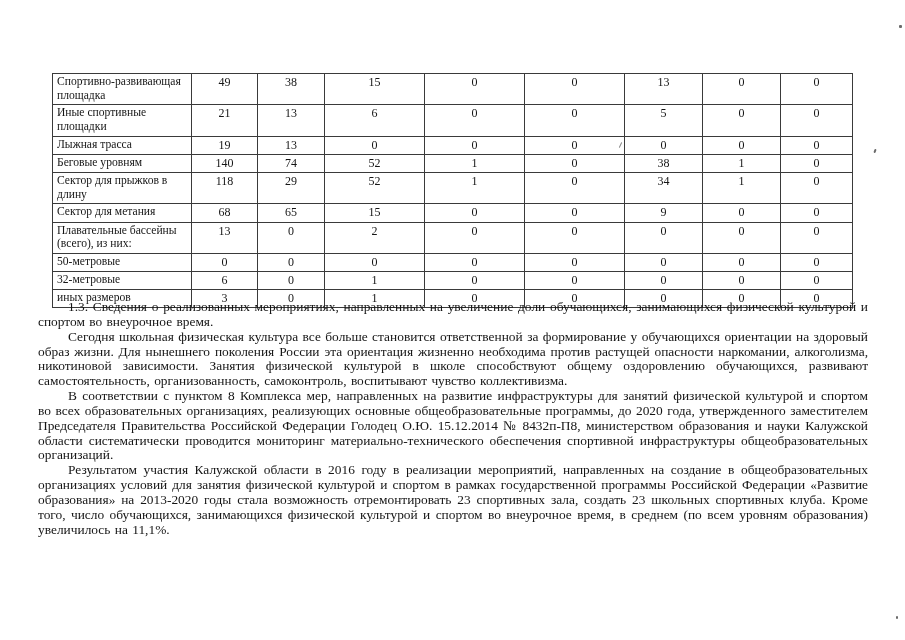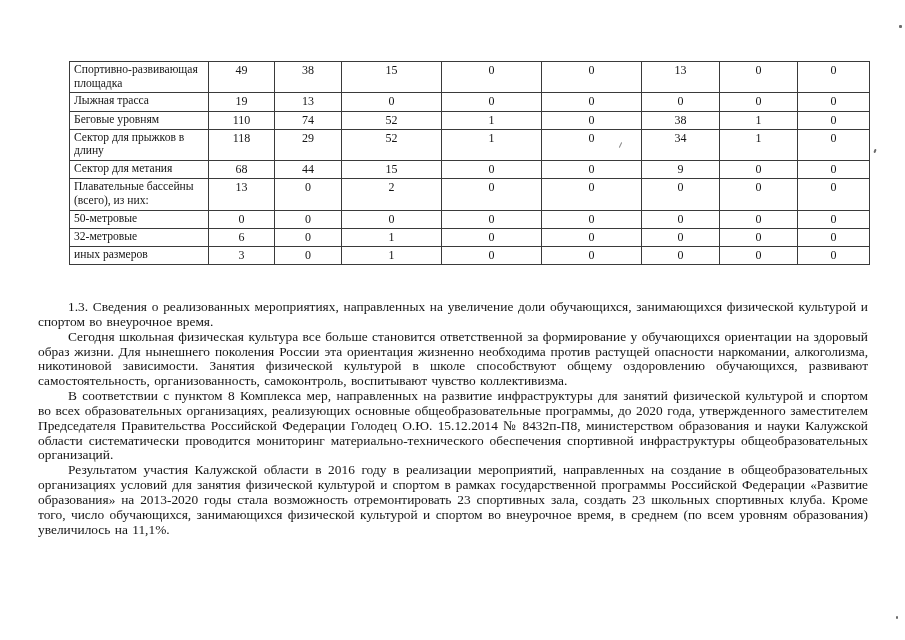--- a/index.html
+++ b/index.html
@@ -9,25 +9,24 @@
     height: 640px;
     background: #ffffff;
     font-family: "Liberation Serif", "DejaVu Serif", serif;
     color: #151515;
     overflow: hidden;
   }
   
   .facilities-table {
     position: absolute;
     left: 52px;
-    top: 61px;
+    top: 73px;
     width: 800px;
     border-collapse: collapse;
     table-layout: fixed;
-    margin-left: 17px;
   }
   .facilities-table td {
     border: 1px solid #3a3a3a;
     font-size: 11.6px;
     line-height: 1.18;
     padding: 1px 4px 2px 4px;
     vertical-align: top;
     background: #ffffff;
   }
   .facilities-table td.lbl { text-align: left; }
@@ -81,33 +80,44 @@
         <td class="val">49</td>
         <td class="val">38</td>
         <td class="val">15</td>
         <td class="val">0</td>
         <td class="val">0</td>
         <td class="val">13</td>
         <td class="val">0</td>
         <td class="val">0</td>
       </tr>
       <tr>
+        <td class="lbl">Иные спортивные площадки</td>
+        <td class="val">21</td>
+        <td class="val">13</td>
+        <td class="val">6</td>
+        <td class="val">0</td>
+        <td class="val">0</td>
+        <td class="val">5</td>
+        <td class="val">0</td>
+        <td class="val">0</td>
+      </tr>
+      <tr>
         <td class="lbl">Лыжная трасса</td>
         <td class="val">19</td>
         <td class="val">13</td>
         <td class="val">0</td>
         <td class="val">0</td>
         <td class="val">0</td>
         <td class="val">0</td>
         <td class="val">0</td>
         <td class="val">0</td>
       </tr>
       <tr>
         <td class="lbl">Беговые уровням</td>
-        <td class="val">110</td>
+        <td class="val">140</td>
         <td class="val">74</td>
         <td class="val">52</td>
         <td class="val">1</td>
         <td class="val">0</td>
         <td class="val">38</td>
         <td class="val">1</td>
         <td class="val">0</td>
       </tr>
       <tr>
         <td class="lbl">Сектор для прыжков в длину</td>
@@ -116,21 +126,21 @@
         <td class="val">52</td>
         <td class="val">1</td>
         <td class="val">0</td>
         <td class="val">34</td>
         <td class="val">1</td>
         <td class="val">0</td>
       </tr>
       <tr>
         <td class="lbl">Сектор для метания</td>
         <td class="val">68</td>
-        <td class="val">44</td>
+        <td class="val">65</td>
         <td class="val">15</td>
         <td class="val">0</td>
         <td class="val">0</td>
         <td class="val">9</td>
         <td class="val">0</td>
         <td class="val">0</td>
       </tr>
       <tr>
         <td class="lbl">Плавательные бассейны (всего), из них:</td>
         <td class="val">13</td>

